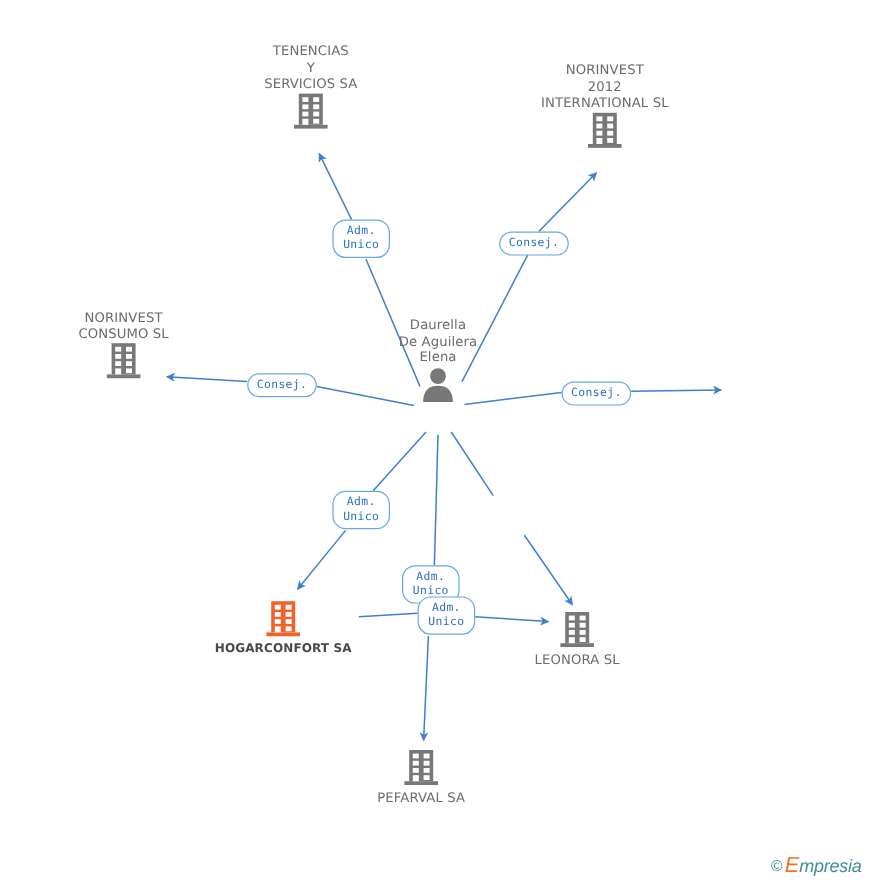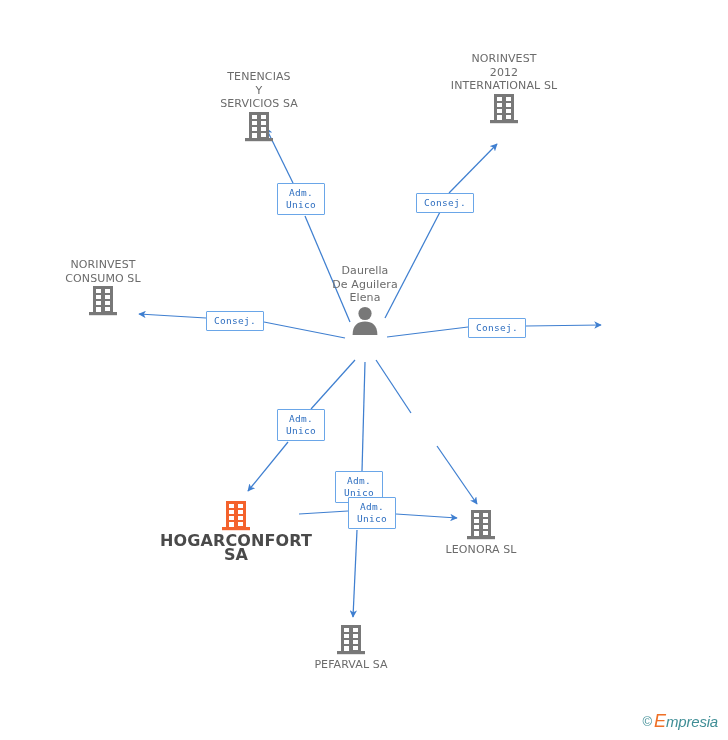--- a/index.html
+++ b/index.html
@@ -39,38 +39,38 @@
     letter-spacing: 0.1px;
     white-space: pre-line;
     font-family: "DejaVu Sans", sans-serif;
   }
   .node-label.below {
     margin-top: 2px;
   }
   .node.focus .node-label {
     color: #4a4a4a;
     font-weight: bold;
-    font-size: 16px;
+    font-size: 10px;
   }
   .icon-wrap {
     display: block;
     line-height: 0;
   }
   .bld {
     display: inline-block;
   }
   .person {
     display: inline-block;
   }
   .edge-label {
     position: absolute;
     box-sizing: border-box;
     background: #ffffff;
     border: 1.3px solid #6aa6e8;
-    border-radius: 1px;
+    border-radius: 11px;
     color: #2f6fc0;
     font-size: 9.5px;
     line-height: 12px;
     font-family: "DejaVu Sans Mono", monospace;
     letter-spacing: 0.3px;
     text-align: center;
     padding: 3px 5px;
     white-space: pre-line;
     box-shadow: 0 0 0 0 rgba(0,0,0,0);
   }
@@ -134,21 +134,21 @@
       <path d="M 437 446 L 477 504" marker-end="url(#arw)"></path>
 
       <path d="M 365 362 L 362 471"></path>
       <path d="M 357 530 L 353 617" marker-end="url(#arw)"></path>
 
       <path d="M 299 514 L 348 511"></path>
       <path d="M 396 514 L 457 518" marker-end="url(#arw)"></path>
     </g>
   </svg>
 
-  <div class="node" style="left:259px; top:36px;margin-top:34px;">
+  <div class="node" style="left:259px; top:36px;">
     <div class="node-label">TENENCIAS
 Y
 SERVICIOS SA</div>
     <span class="icon-wrap">
       <svg class="bld" width="30" height="32" viewBox="0 0 30 32" aria-hidden="true">
         <rect x="5" y="1" width="20" height="26" fill="#787878"></rect>
         <rect x="1" y="27" width="28" height="3.2" fill="#787878"></rect>
         <rect x="8" y="4" width="5" height="4" fill="#ffffff"></rect>
         <rect x="17" y="4" width="5" height="4" fill="#ffffff"></rect>
         <rect x="8" y="10" width="5" height="4" fill="#ffffff"></rect>

